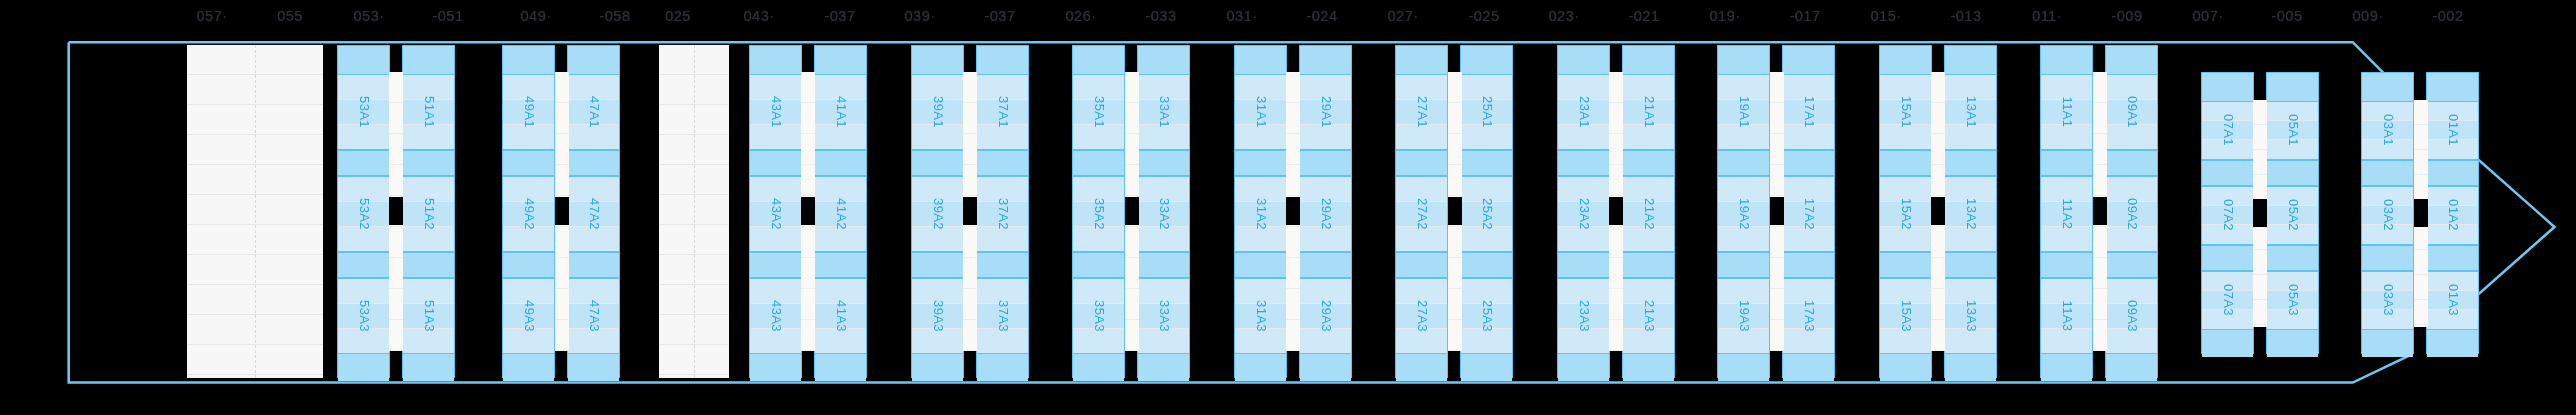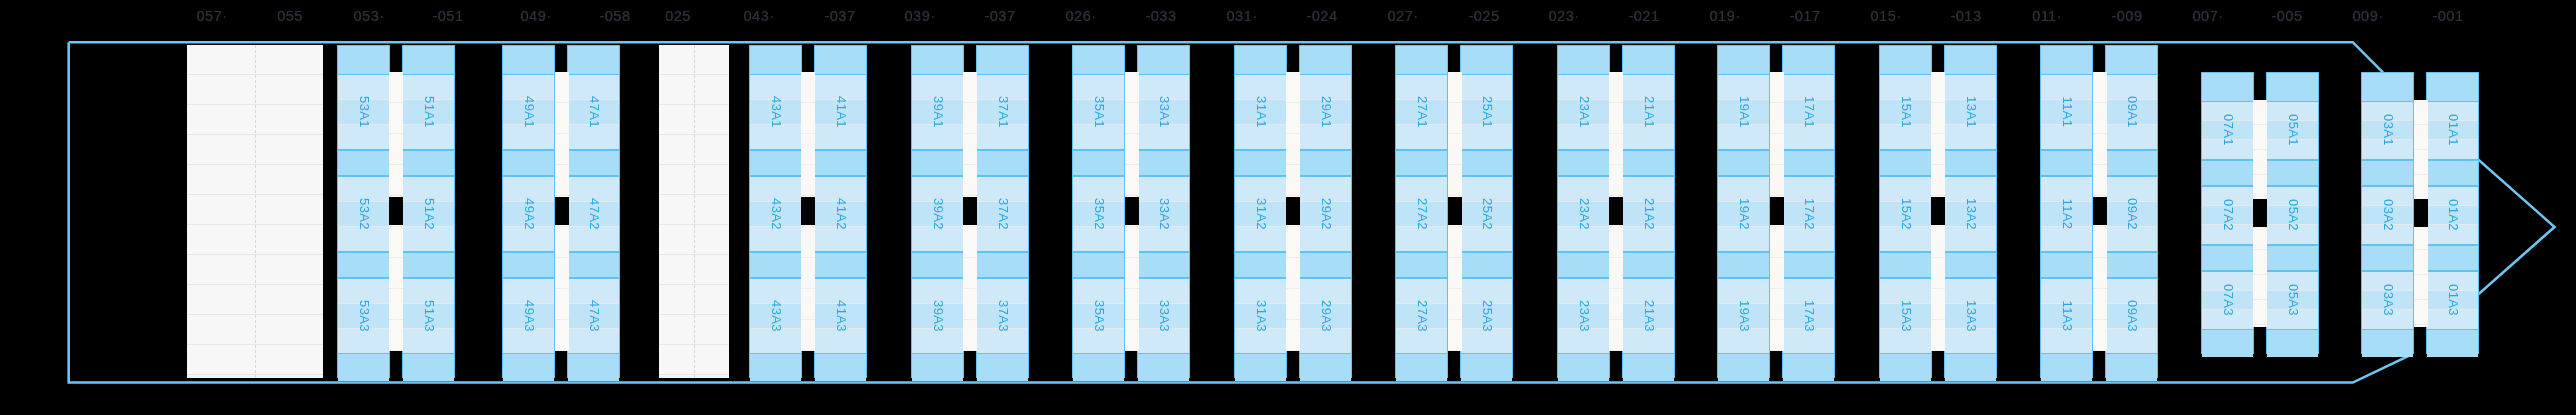--- a/index.html
+++ b/index.html
@@ -78,21 +78,21 @@
       <div class="tick" style="left: 1644px;">-021</div>
       <div class="tick" style="left: 1725px;">019·</div>
       <div class="tick" style="left: 1805px;">-017</div>
       <div class="tick" style="left: 1886px;">015·</div>
       <div class="tick" style="left: 1966px;">-013</div>
       <div class="tick" style="left: 2047px;">011·</div>
       <div class="tick" style="left: 2127px;">-009</div>
       <div class="tick" style="left: 2208px;">007·</div>
       <div class="tick" style="left: 2287px;">-005</div>
       <div class="tick" style="left: 2368px;">009·</div>
-      <div class="tick" style="left: 2448px;">-001</div>
+      <div class="tick" style="left: 2448px;">-002</div>
     </div>
 
   <svg id="hull" viewBox="0 0 3000 420" width="2576" height="361" preserveAspectRatio="none">
     <polyline points="80,13 2740,13 2805,78 2975,228 2805,378 2740,409 80,409 80,13" fill="none" stroke="#6ec7f2" stroke-width="3" stroke-linejoin="miter"></polyline>
   </svg>
 
   <div id="bays">
       <div class="bay empty" style="position: absolute; left: 187px; top: 45px; width: 136px; height: 333px;">
         <div class="erow" style="height: 30px;"></div>
         <div class="erow" style="height: 30px;"></div>

